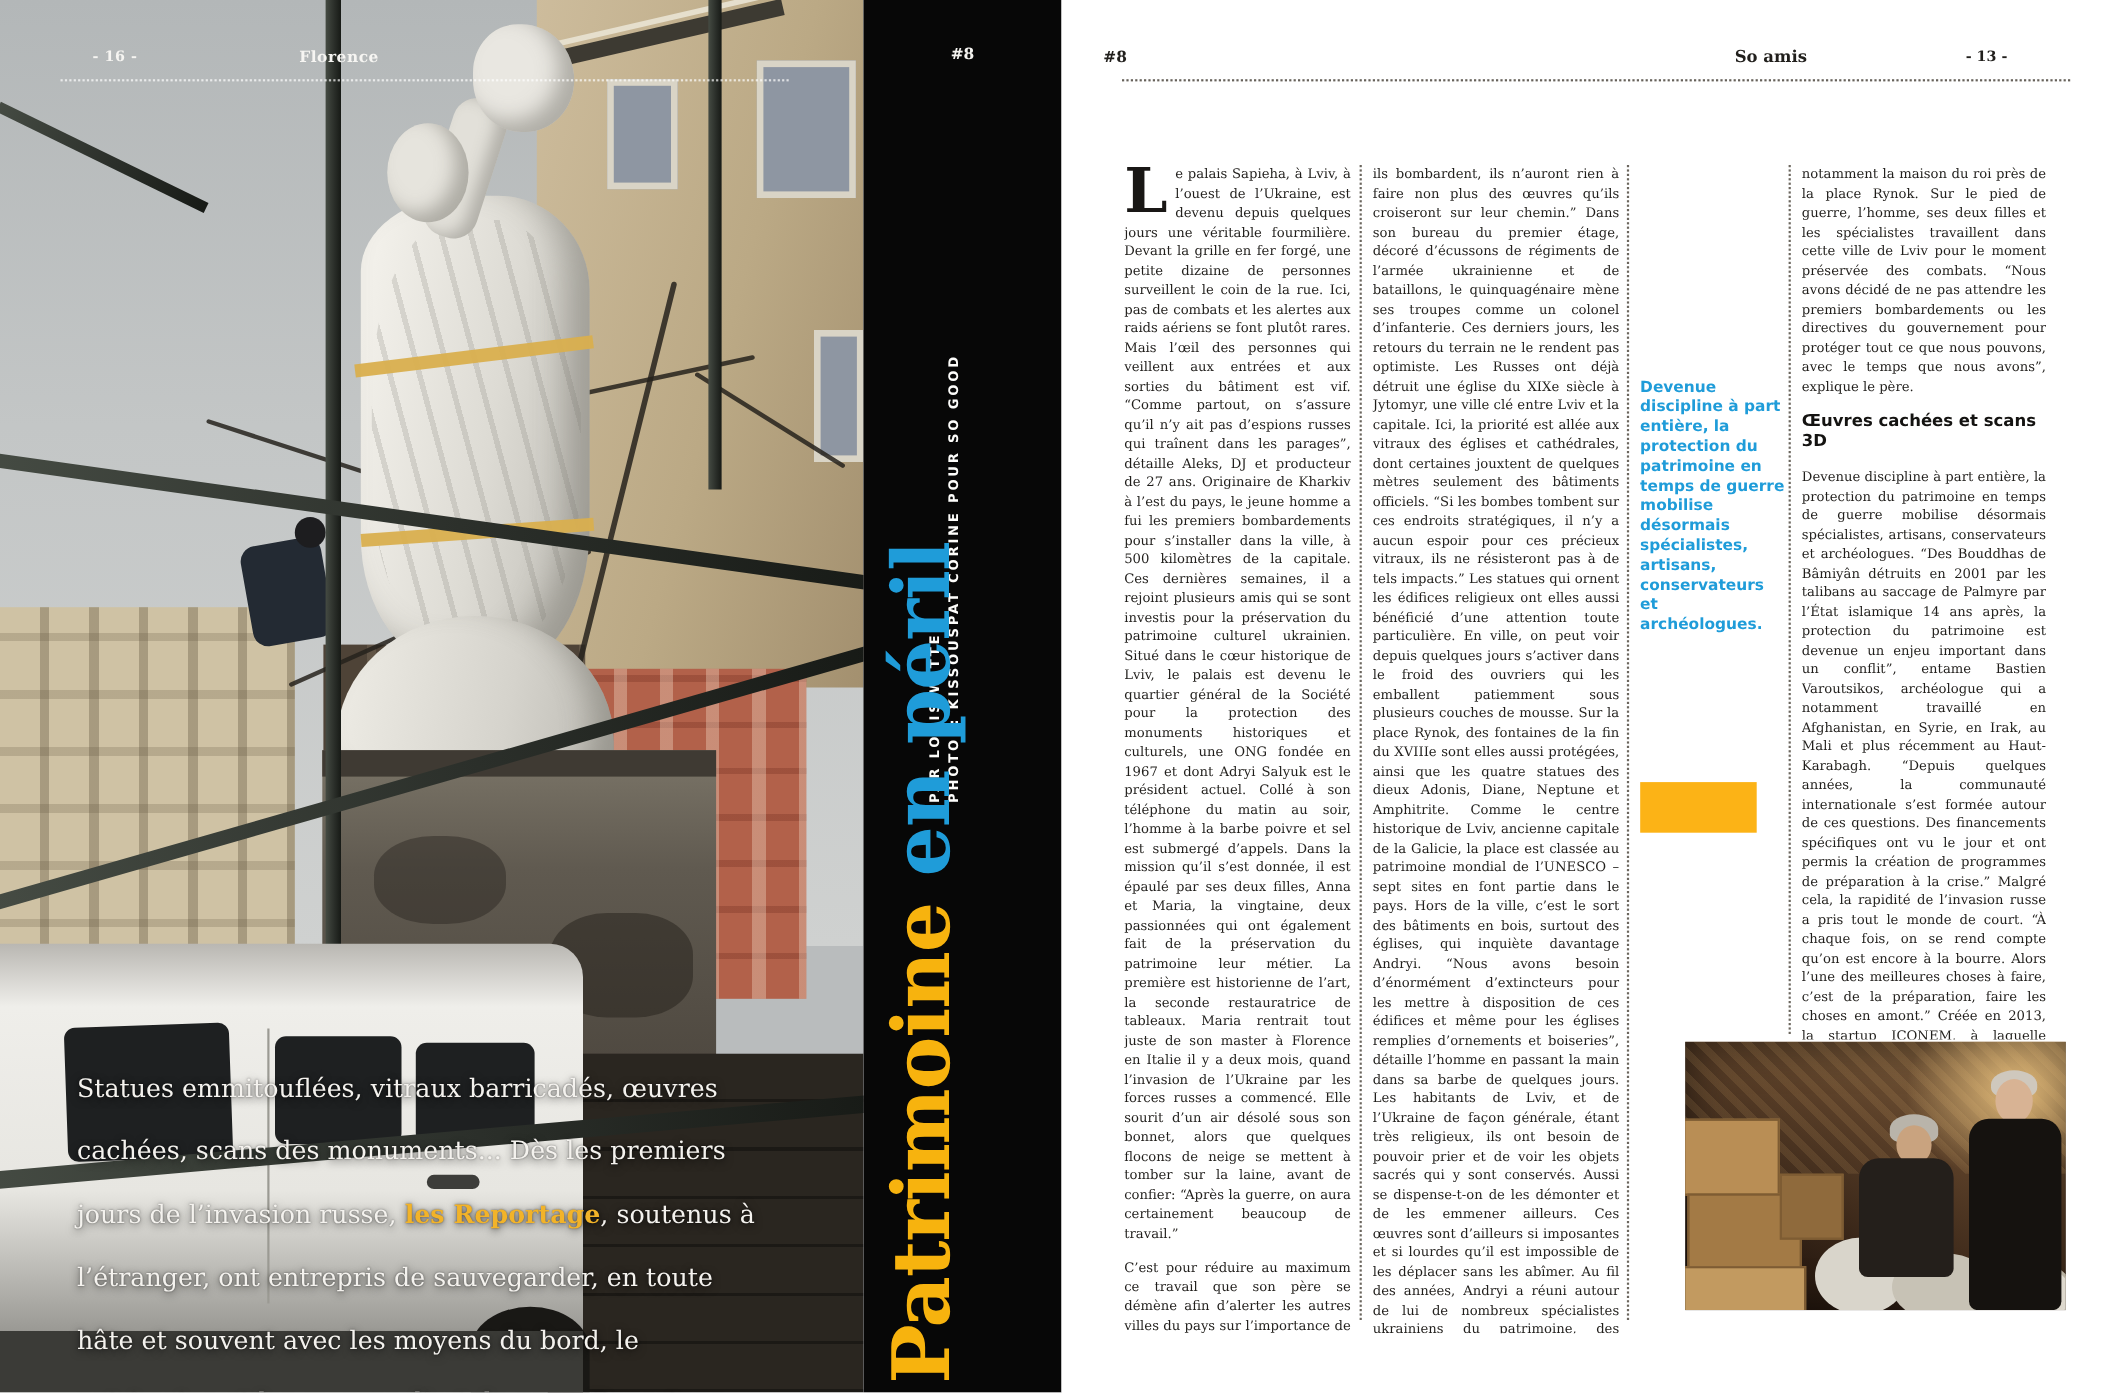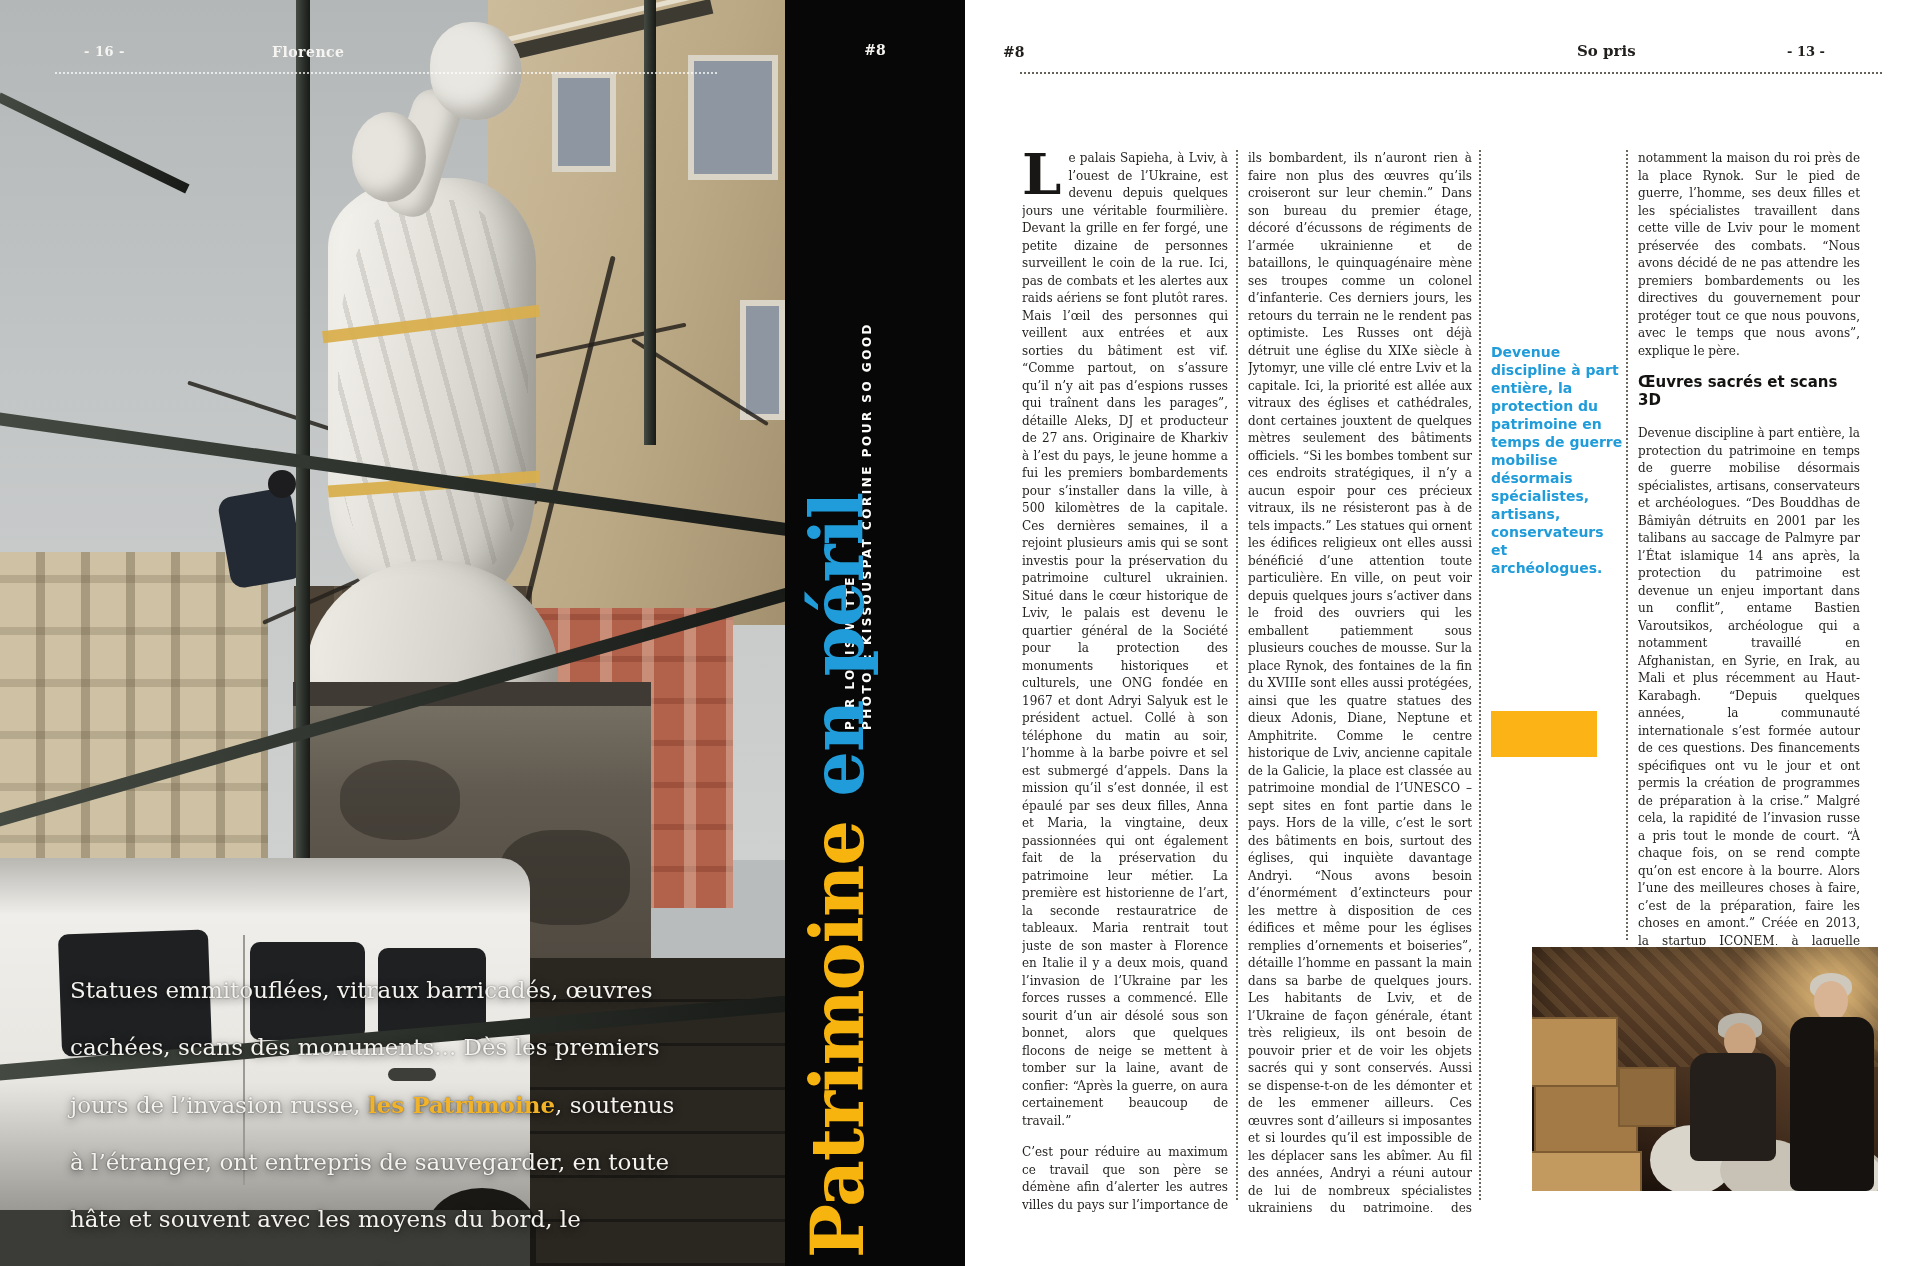--- a/index.html
+++ b/index.html
@@ -196,35 +196,35 @@
     <div class="abs van-seam"></div>
     <div class="abs van-handle"></div>
     <div class="abs van-wheel"></div>
     <div class="abs van-rocker"></div>
     <div class="abs pole poleD3"></div>
 
     <div class="abs p16-header p16-num">- 16 -</div>
     <div class="abs p16-header p16-section">Florence</div>
     <div class="abs p16-rule"></div>
 
-    <div class="abs standfirst"><span>Statues emmitouflées, vitraux barricadés, œuvres cachées, scans des monuments... Dès les premiers jours de l’invasion russe, </span><span class="hl">les Patrimoine</span><span>, soutenus à l’étranger, ont entrepris de sauvegarder, en toute hâte et souvent avec les moyens du bord, le patrimoine et les œuvres d’art du pays. Reportage.</span></div>
+    <div class="abs standfirst"><span>Statues emmitouflées, vitraux barricadés, œuvres cachées, scans des monuments... Dès les premiers jours de l’invasion russe, </span><span class="hl">les Reportage</span><span>, soutenus à l’étranger, ont entrepris de sauvegarder, en toute hâte et souvent avec les moyens du bord, le patrimoine et les œuvres d’art du pays. Reportage.</span></div>
   </section>
 
   <section id="spine">
     <div class="spine-issue">#8</div>
     <div class="byline">
       <div>PAR LOUIS WITTER</div>
       <div>PHOTOS: KISSOUSPAT CORINE POUR SO GOOD</div>
     </div>
     <div class="vtitle"><span class="t-yellow">Patrimoine</span><span class="t-blue"> en péril</span></div>
   </section>
 
   <section id="page17">
     <div class="abs p17-issue">#8</div>
-    <div class="abs p17-mag">So pris</div>
+    <div class="abs p17-mag">So amis</div>
     <div class="abs p17-num">- 13 -</div>
     <div class="abs p17-rule"></div>
 
     <div id="col1" class="col">
       <p class="dropcap">Le palais Sapieha, à Lviv, à l’ouest de l’Ukraine, est devenu depuis quelques jours une véritable fourmilière. Devant la grille en fer forgé, une petite dizaine de personnes surveillent le coin de la rue. Ici, pas de combats et les alertes aux raids aériens se font plutôt rares. Mais l’œil des personnes qui veillent aux entrées et aux sorties du bâtiment est vif. “Comme partout, on s’assure qu’il n’y ait pas d’espions russes qui traînent dans les parages”, détaille Aleks, DJ et producteur de 27 ans. Originaire de Kharkiv à l’est du pays, le jeune homme a fui les premiers bombardements pour s’installer dans la ville, à 500 kilomètres de la capitale. Ces dernières semaines, il a rejoint plusieurs amis qui se sont investis pour la préservation du patrimoine culturel ukrainien. Situé dans le cœur historique de Lviv, le palais est devenu le quartier général de la Société pour la protection des monuments historiques et culturels, une ONG fondée en 1967 et dont Adryi Salyuk est le président actuel. Collé à son téléphone du matin au soir, l’homme à la barbe poivre et sel est submergé d’appels. Dans la mission qu’il s’est donnée, il est épaulé par ses deux filles, Anna et Maria, la vingtaine, deux passionnées qui ont également fait de la préservation du patrimoine leur métier. La première est historienne de l’art, la seconde restauratrice de tableaux. Maria rentrait tout juste de son master à Florence en Italie il y a deux mois, quand l’invasion de l’Ukraine par les forces russes a commencé. Elle sourit d’un air désolé sous son bonnet, alors que quelques flocons de neige se mettent à tomber sur la laine, avant de confier: “Après la guerre, on aura certainement beaucoup de travail.”</p>
       <p>C’est pour réduire au maximum ce travail que son père se démène afin d’alerter les autres villes du pays sur l’importance de protéger leurs œuvres d’art. Ces dernières semaines, des équipes de restaurateurs ont retapé une bonne partie des églises en bois des environs, mais Andryi craint des destructions si les Russes continuent d’avancer. “Dans la mesure où ils n’ont rien à faire des civils quand</p>
     </div>
     <div id="sep1" class="vsep"></div>
 
     <div id="col2" class="col">
@@ -233,21 +233,21 @@
     <div id="sep2" class="vsep"></div>
 
     <div id="col3" class="col">
       <div class="pull-quote">Devenue discipline à part entière, la protection du patrimoine en temps de guerre mobilise désormais spécialistes, artisans, conservateurs et archéologues.</div>
       <div class="yellow-block"></div>
     </div>
     <div id="sep3" class="vsep"></div>
 
     <div id="col4" class="col">
       <p>notamment la maison du roi près de la place Rynok. Sur le pied de guerre, l’homme, ses deux filles et les spécialistes travaillent dans cette ville de Lviv pour le moment préservée des combats. “Nous avons décidé de ne pas attendre les premiers bombardements ou les directives du gouvernement pour protéger tout ce que nous pouvons, avec le temps que nous avons”, explique le père.</p>
-      <h2 class="col-heading">Œuvres sacrés et scans 3D</h2>
+      <h2 class="col-heading">Œuvres cachées et scans 3D</h2>
       <p>Devenue discipline à part entière, la protection du patrimoine en temps de guerre mobilise désormais spécialistes, artisans, conservateurs et archéologues. “Des Bouddhas de Bâmiyân détruits en 2001 par les talibans au saccage de Palmyre par l’État islamique 14 ans après, la protection du patrimoine est devenue un enjeu important dans un conflit”, entame Bastien Varoutsikos, archéologue qui a notamment travaillé en Afghanistan, en Syrie, en Irak, au Mali et plus récemment au Haut-Karabagh. “Depuis quelques années, la communauté internationale s’est formée autour de ces questions. Des financements spécifiques ont vu le jour et ont permis la création de programmes de préparation à la crise.” Malgré cela, la rapidité de l’invasion russe a pris tout le monde de court. “À chaque fois, on se rend compte qu’on est encore à la bourre. Alors l’une des meilleures choses à faire, c’est de la préparation, faire les choses en amont.” Créée en 2013, la startup ICONEM, à laquelle Bastien collabore, est intervenue sur plusieurs théâtres de conflit. En 2020, lors de la guerre du Haut-Karabagh qui oppose l’Arménie et l’Azerbaïdjan, ses collègues et lui scannent, durant plusieurs semaines,</p>
     </div>
 
     <div class="aid-photo">
       <div class="aid-pattern"></div>
       <div class="aid-glow"></div>
       <div class="box box1"></div>
       <div class="box box2"></div>
       <div class="box box3"></div>
       <div class="box box4"></div>

